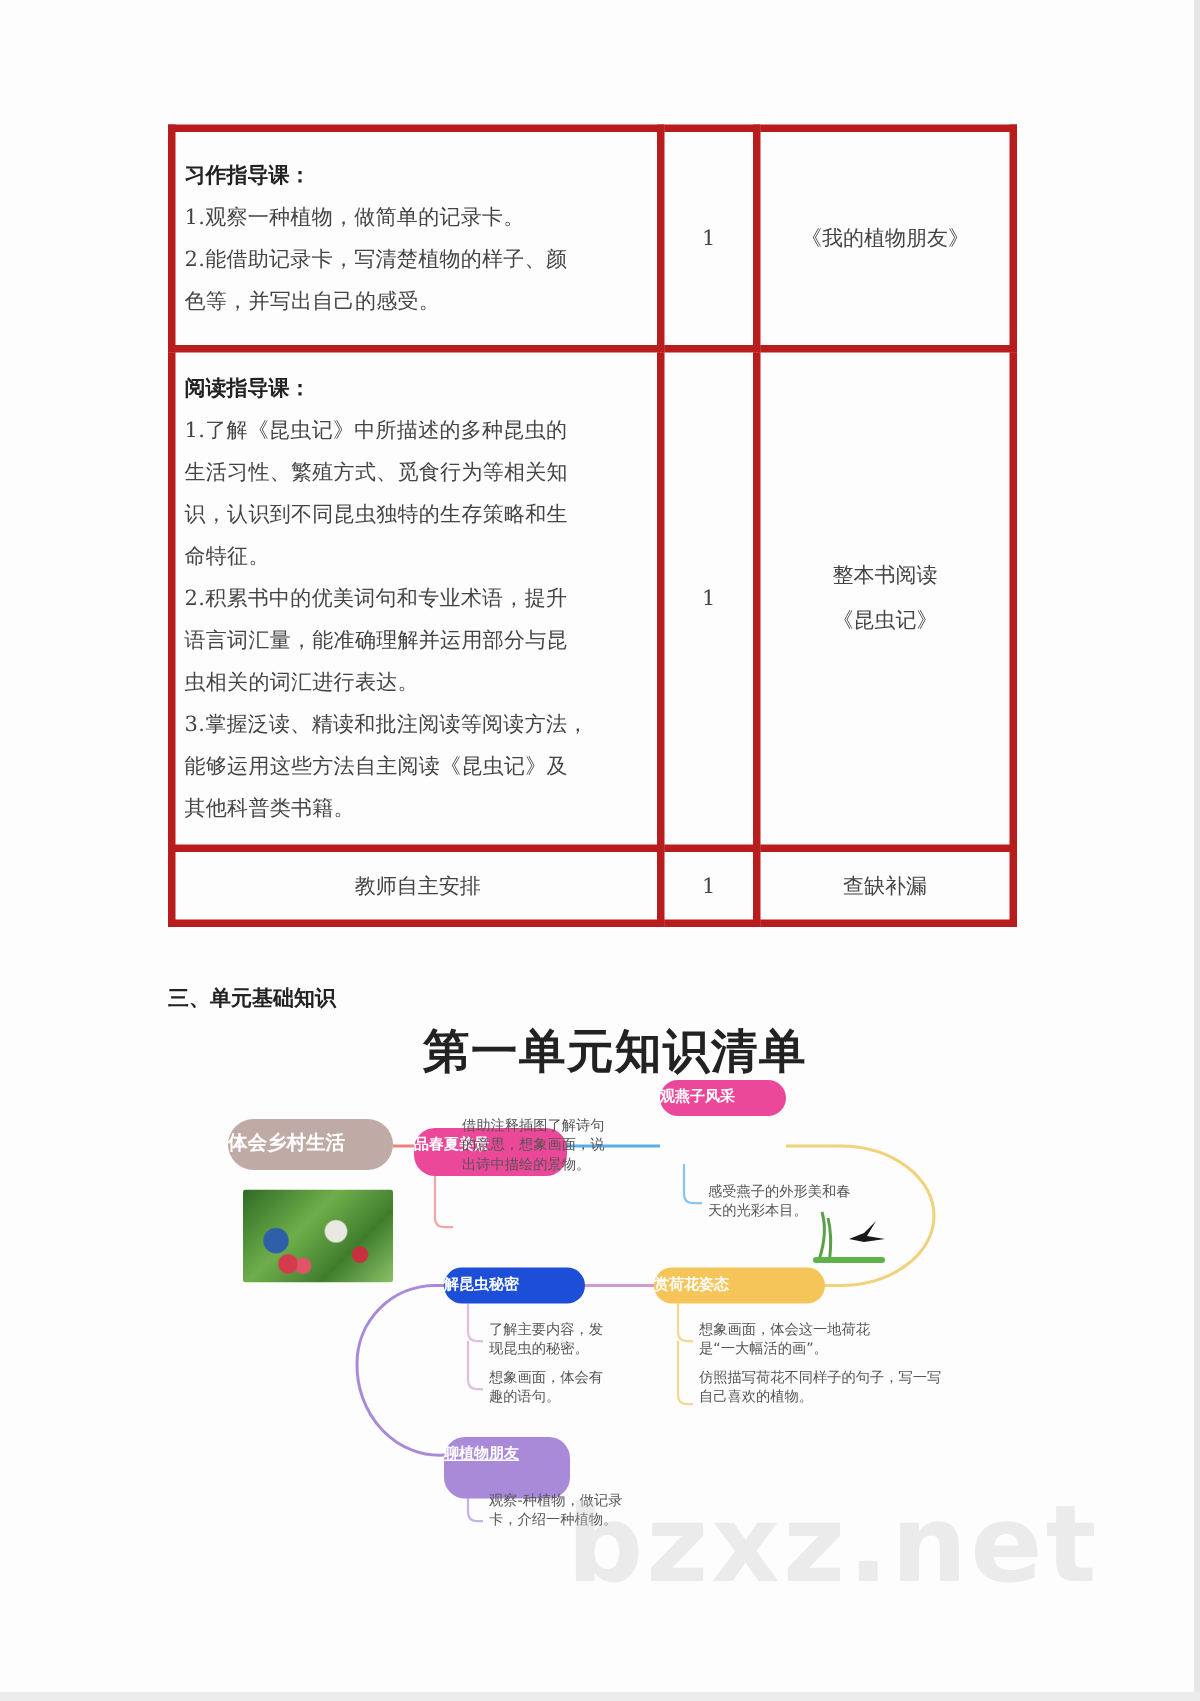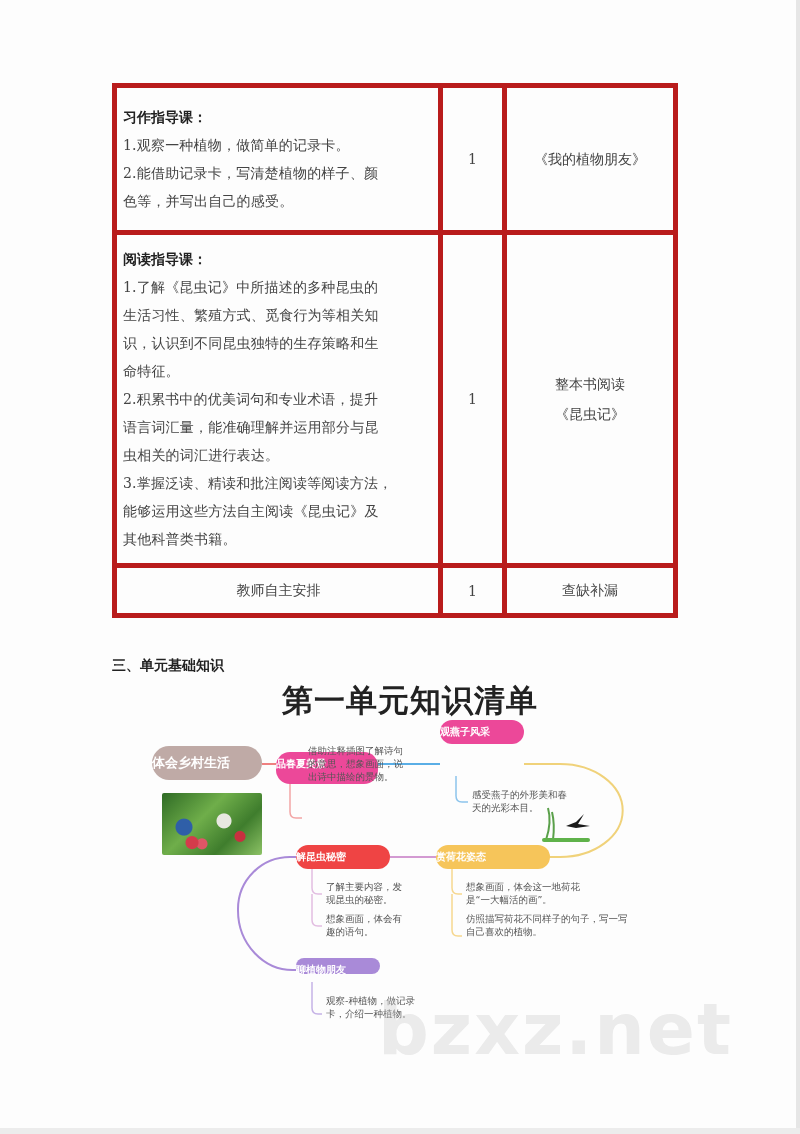--- a/index.html
+++ b/index.html
@@ -32,23 +32,23 @@
   }
 
   .mindmap { position: absolute; left: 0; top: 0; width: 800px; height: 1134px; }
   .node {
     position: absolute; color: #fff; font-family: "DejaVu Sans", "Liberation Sans", sans-serif;
     font-weight: bold; font-size: 10px; border-radius: 14px; 
   }
   .root { left: 152px; top: 746px; width: 110px; height: 34px; line-height: 34px; border-radius: 17px; background: #bfaaa6; font-size: 13px; }
   .n1 { left: 276px; top: 752px; width: 102px; height: 32px; line-height: 24px; background: #ec4899; }
   .n2 { left: 440px; top: 720px; width: 84px; height: 24px; line-height: 24px; background: #ec4899; }
-  .n3 { left: 296px; top: 845px; width: 94px; height: 24px; line-height: 24px; background: #ef4444; }
+  .n3 { left: 296px; top: 845px; width: 94px; height: 24px; line-height: 24px; background: #1d4ed8; }
   .n4 { left: 436px; top: 845px; width: 114px; height: 24px; line-height: 24px; background: #f6c55a; }
-  .n5 { left: 296px; top: 958px; width: 84px; height: 16px; line-height: 24px; background: #a98ad8; }
+  .n5 { left: 296px; top: 958px; width: 84px; height: 41px; line-height: 24px; background: #a98ad8; text-decoration: underline; }
 
   .note {
     position: absolute; font-family: "DejaVu Sans", "Liberation Sans", sans-serif; font-size: 9.5px;
     color: #555; line-height: 13px;
   }
   .photo {
     position: absolute; left: 162px; top: 793px; width: 100px; height: 62px; border-radius: 2px;
     background:
       radial-gradient(circle at 30% 80%, #d43b4b 0 6px, transparent 7px),
       radial-gradient(circle at 40% 82%, #e05566 0 5px, transparent 6px),

